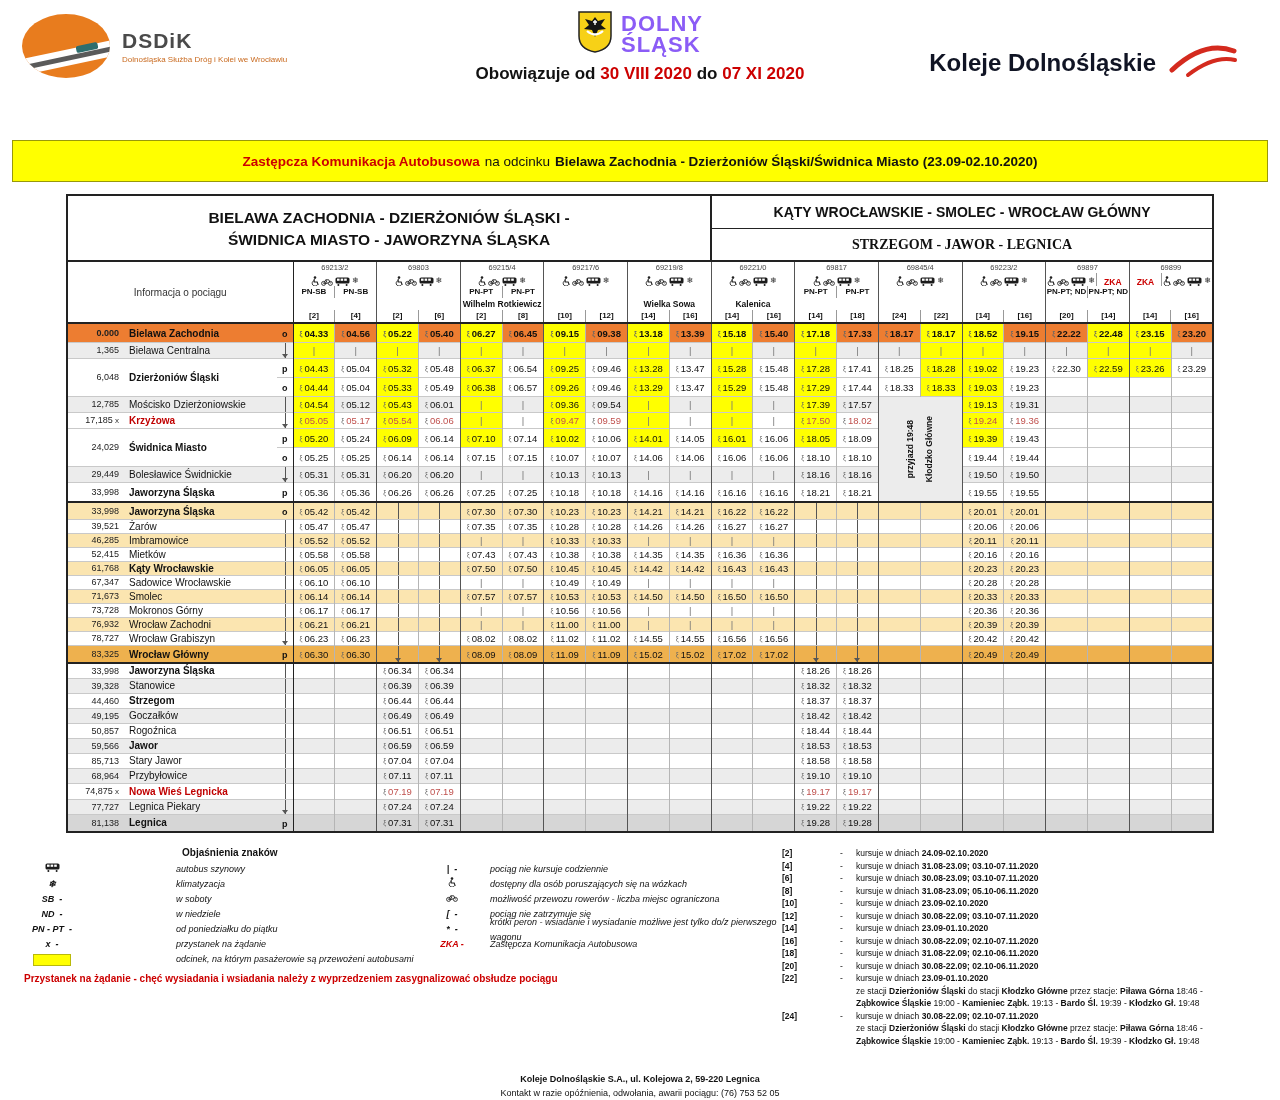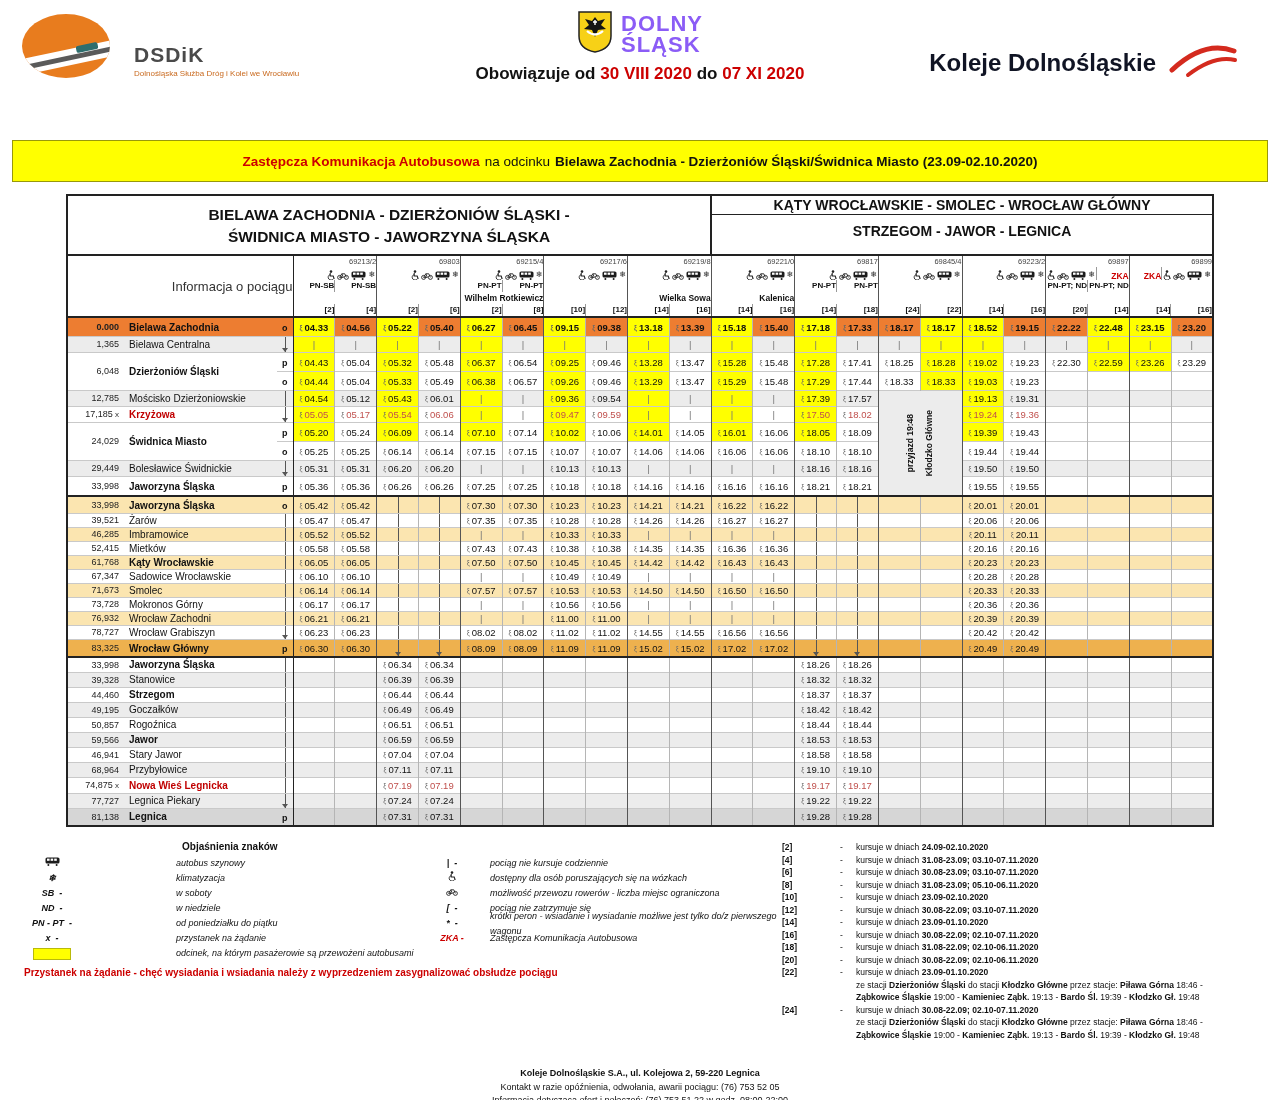--- a/index.html
+++ b/index.html
@@ -1,21 +1,21 @@
 <!DOCTYPE html>
 <html><head>
 <meta charset="utf-8">
 <style>
   html,body{margin:0;padding:0;}
   body{width:1280px;height:1100px;background:#fff;font-family:"Liberation Sans",sans-serif;color:#111;overflow:hidden;position:relative;}
   .wrap{padding:0 12px;}
 
   
   .topbar{position:relative;height:138px;}
-  .dsdik{position:absolute;left:22px;top:14px;display:flex;align-items:flex-end;gap:12px;}
+  .dsdik{position:absolute;left:22px;top:14px;display:flex;align-items:center;}
   .dsdik-ellipse{width:88px;height:64px;background:#e87c1e;border-radius:50%;position:relative;overflow:hidden;}
   .dsdik-road{position:absolute;left:-12px;top:34px;width:130px;height:16px;background:#fff;transform:rotate(-12deg);}
   .dsdik-rail{position:absolute;left:-6px;top:40px;width:120px;height:5px;background:#5a5a5a;transform:rotate(-12deg);}
   .dsdik-train{position:absolute;left:54px;top:30px;width:22px;height:7px;background:#2e6e6e;border-radius:2px;transform:rotate(-12deg);}
   .dsdik-txt{margin-left:12px;}
   .dsdik-name{font-size:21px;font-weight:bold;color:#4a4a4a;letter-spacing:1px;}
   .dsdik-sub{font-size:8px;color:#c96a1f;margin-top:2px;}
   .centerlogo{position:absolute;left:50%;transform:translateX(-50%);top:10px;text-align:center;width:420px;}
   .logorow{display:flex;align-items:center;justify-content:center;gap:8px;}
   .dslogo-text{text-align:left;font-weight:bold;font-size:22px;line-height:21px;letter-spacing:1px;color:#8b5cf6;}
@@ -28,24 +28,24 @@
   
   .banner{margin:2px 12px 6px 12px;background:#ffff00;border:1px solid #98980a;height:40px;display:flex;align-items:center;justify-content:center;font-size:13.5px;}
   .banner .b-red{color:#cc0000;font-weight:bold;margin-right:5px;}
   .banner b{margin-left:5px;}
 
   
   table.tt{border-collapse:collapse;table-layout:fixed;width:1148px;margin:12px auto;border:2px solid #222;}
   table.tt td{padding:0;overflow:hidden;white-space:nowrap;vertical-align:middle;}
   .route-left{border-bottom:2px solid #222;border-right:2px solid #222;text-align:center;font-weight:bold;font-size:15.5px;padding:8px 0 6px 0 !important;line-height:22px;}
   .route-right{border-bottom:2px solid #222;text-align:center;font-weight:bold;font-size:14px;vertical-align:top !important;}
-  .route-right .rr-top{padding:1px 0;border-bottom:1.5px solid #222;}
-  .route-right .rr-bot{padding:8px 0 7px 0;}
-  tr.hdr td{border-bottom:1.5px solid #222;vertical-align:bottom;text-align:right;}
-  td.info{font-size:13px;text-align:center;color:#333;border-right:1.5px solid #222;vertical-align:middle !important;}
+  .route-right .rr-top{padding:8px 0;border-bottom:1.5px solid #222;}
+  .route-right .rr-bot{padding:8px 0 7px 0;font-family:Liberation Serif, serif;}
+  tr.hdr td{border-bottom:1.5px solid #222;vertical-align:bottom;}
+  td.info{font-size:10px;text-align:center;color:#333;border-right:1.5px solid #222;vertical-align:middle !important;}
   td.thdr{border-left:1px solid #555;text-align:center;}
   .t-num{font-size:7.5px;color:#444;height:11px;line-height:11px;}
   .t-ic{height:13px;line-height:13px;}
   .t-split{height:13px;line-height:13px;display:flex;}
   .t-days,.t-refs{display:flex;height:12px;line-height:12px;font-size:8px;font-weight:bold;}
   .t-name{height:12px;line-height:12px;font-size:8.5px;font-weight:bold;}
   .half{flex:1;}
   .hb{border-left:1px solid #999;}
   .zka{color:#cc0000;font-weight:bold;font-size:8.5px;}
   .ic{display:inline-block;margin:0 1px;vertical-align:middle;}
@@ -1345,21 +1345,21 @@
             <td class="c gs"></td>
             <td class="c gb"></td>
             <td class="c gs"></td>
             <td class="c gb"></td>
             <td class="c gs"></td>
             <td class="c gb"></td>
             <td class="c gs"></td>
             <td class="c gb"></td>
           </tr>
           <tr class="r sC">
-            <td class="km">46,941</td>
+            <td class="km">85,713</td>
             <td class="st">Stary Jawor</td>
             <td class="mk-td">
               <div class="vline"></div>
             </td>
             <td class="c gs"></td>
             <td class="c gb"></td>
             <td class="c gs"><span class="xi">ξ</span>07.04</td>
             <td class="c gb"><span class="xi">ξ</span>07.04</td>
             <td class="c gs"></td>
             <td class="c gb"></td>

